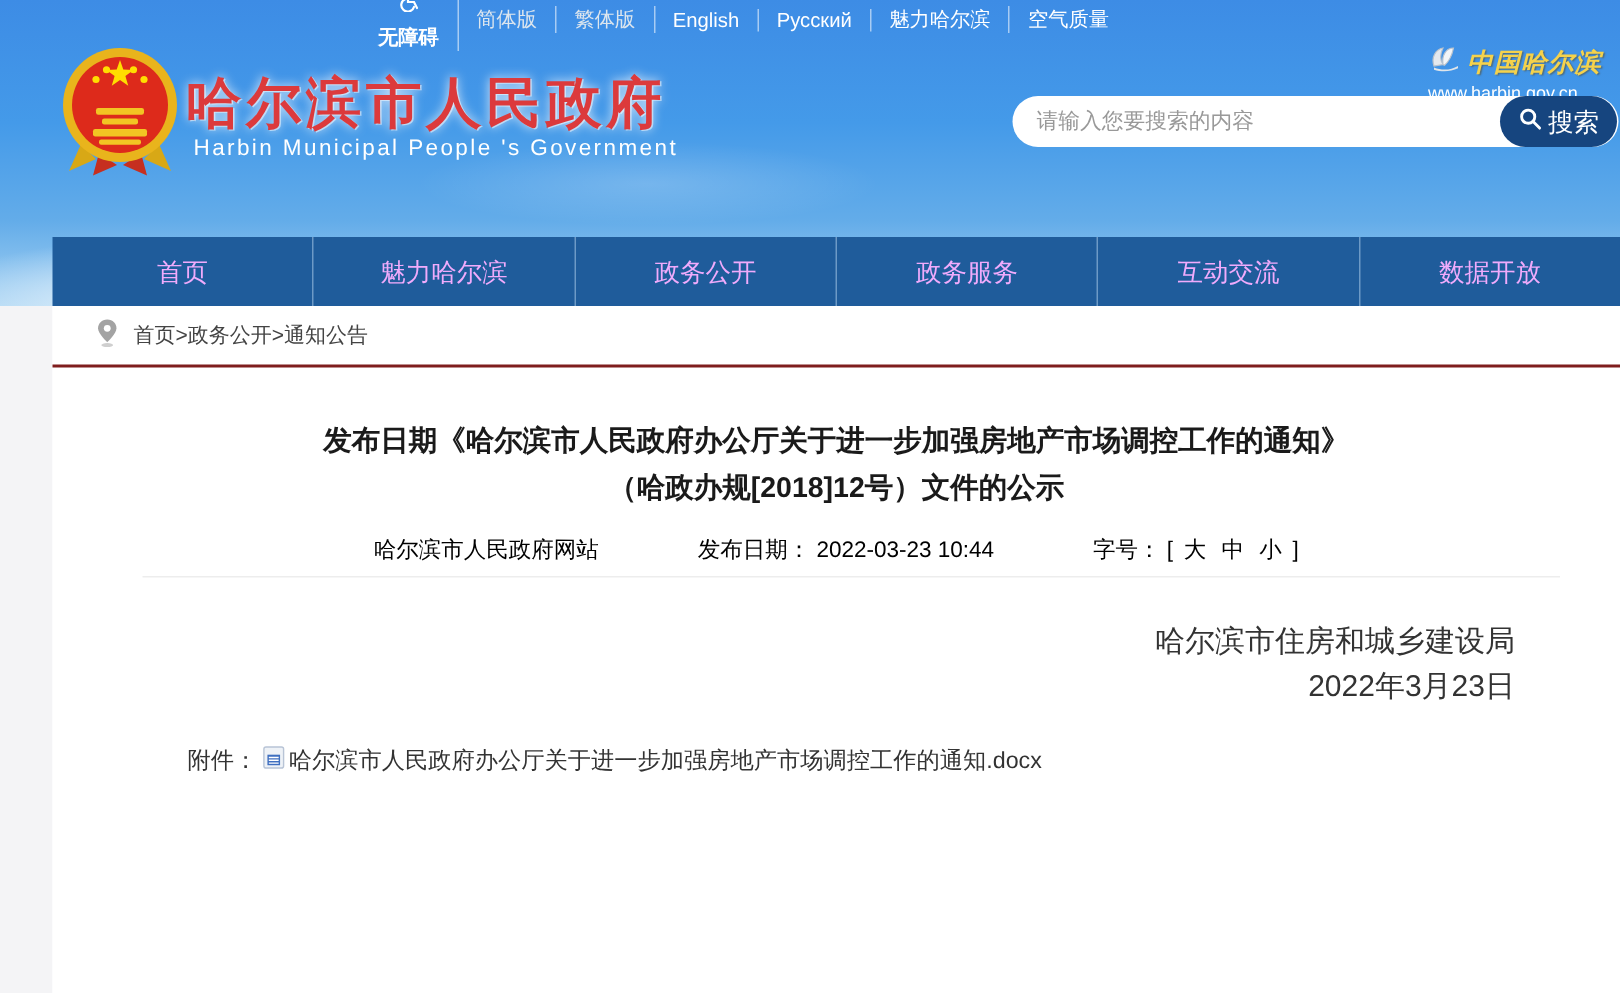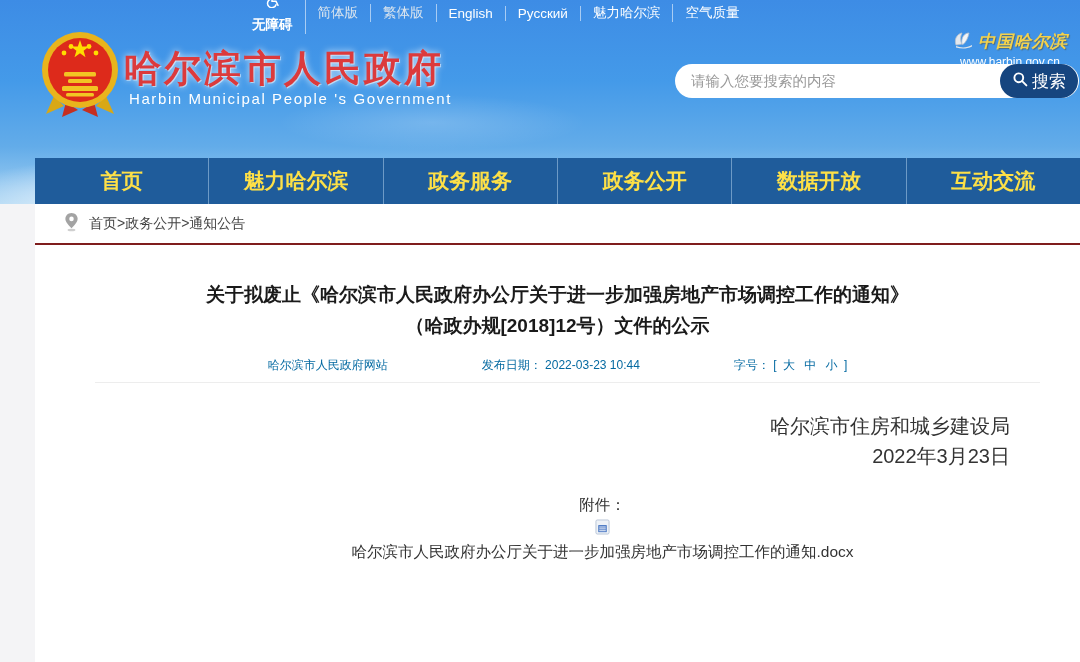--- a/index.html
+++ b/index.html
@@ -23,68 +23,68 @@
   .tb-item.dim { color:#dde6ee; }
   .tb-item.first { font-weight:bold;flex-direction:column; }
 
   .emblem { position:absolute; left:40px; top:30px; }
   .site-title { position:absolute; left:124px; top:44px; font-size:37px; font-weight:bold;
     color:#dc3a3c; letter-spacing:3px;
     text-shadow:0 0 7px rgba(255,255,255,.85), 1px 1px 0 rgba(255,255,255,.5); }
   .site-subtitle { position:absolute; left:129px; top:90px; font-size:15px; color:#fff;
     letter-spacing:1.6px; }
 
-  .portal-logo { position:absolute; right:12px; top:30px; text-align:center; }
+  .portal-logo { position:absolute; right:12px; top:30px; text-align:left; }
   .portal-row { display:flex; align-items:center; justify-content:flex-end; gap:4px; }
   .portal-name { color:#f5d24b; font-size:17px; font-weight:bold; font-style:italic;
     letter-spacing:1px; text-shadow:1px 1px 1px rgba(90,60,0,.45); }
   .portal-url { color:#fff; font-size:12px; margin-top:2px; }
 
   .search-wrap { position:absolute; left:675px; top:64px; width:404px; height:34px; }
   .search-input { width:100%; height:34px; border:none; border-radius:17px;
     padding:0 92px 0 16px; font-size:14.5px; color:#333; outline:none; background:#fff;
     font-family:"Liberation Sans","DejaVu Sans",sans-serif; }
   .search-input::placeholder { color:#999; }
   .search-btn { position:absolute; right:1px; top:0; width:78px; height:34px;
     border:none; border-radius:17px; background:#16457f; color:#fff; font-size:17px;
     display:flex; align-items:center; justify-content:center; gap:4px; cursor:pointer;
     font-family:"Liberation Sans","DejaVu Sans",sans-serif; }
 
   
   .nav { position:absolute; left:35px; top:158px; width:1045px; height:46px;
     background:#1f5c9b; display:flex; }
   .nav-item { flex:1; display:flex; align-items:center; justify-content:center;
-    color:#fde047; font-size:21px; border-right:1px solid rgba(173,205,233,.55); cursor:pointer;font-weight:bold; }
+    color:#f0abfc; font-size:17px; border-right:1px solid rgba(173,205,233,.55); cursor:pointer; }
   .nav-item:last-child { border-right:none; }
 
   
   .left-strip { position:absolute; left:0; top:204px; width:35px; height:458px; background:#f4f4f6; }
   .content { position:absolute; left:35px; top:204px; width:1045px; height:458px; background:#fff; }
 
   .breadcrumb { height:41px; display:flex; align-items:center; gap:9px; padding-left:28px;
     font-size:14px; color:#444; border-bottom:2px solid #7f1d1d; }
 
   .article-title { margin-top:34px; text-align:center; font-size:19px; font-weight:bold;
     color:#1a1a1a; line-height:31px; }
 
-  .meta-row { margin-top:16px; display:flex; justify-content:center; gap:94px;
-    font-size:12px; color:#0369a1; }
+  .meta-row { margin-top:16px; display:flex; justify-content:center; gap:66px;
+    font-size:15px; color:#000000; }
   .meta-seg { white-space:nowrap; }
   .fs-opt { cursor:pointer; padding:0 3px; }
   .meta-divider { margin:8px 40px 0 60px; border-top:1px solid #ededed; }
 
   .body-text { margin:20px 68px 0 40px; font-size:16.5px; color:#333;
     line-height:33px; text-align:justify; }
   .body-text p { text-indent:2em; }
   .body-text p + p { margin-top:10px; }
 
   .signature { margin:28px 70px 0 0; text-align:right; font-size:20px; color:#333; line-height:30px; }
 
   .attachment { margin:24px 0 0 90px; font-size:15.5px; color:#333;
-    display:flex; align-items:center; gap:3px;flex-direction:column; }
+    display:flex; align-items:center; gap:3px; }
   .attachment-name { cursor:pointer; }
 </style>
 </head>
 <body>
 
 <div class="page">
 
   <div class="sky-header">
 
     <div class="topbar">
@@ -153,43 +153,43 @@
           </svg>
         </span>
         <span>搜索</span>
       </button>
     </div>
   </div>
 
   <div class="nav">
     <div class="nav-item">首页</div>
     <div class="nav-item">魅力哈尔滨</div>
+    <div class="nav-item">政务公开</div>
     <div class="nav-item">政务服务</div>
-    <div class="nav-item">政务公开</div>
+    <div class="nav-item">互动交流</div>
     <div class="nav-item">数据开放</div>
-    <div class="nav-item">互动交流</div>
   </div>
 
   <div class="left-strip"></div>
 
   <div class="content">
 
     <div class="breadcrumb">
       <span>
         <svg width="17" height="20" viewBox="0 0 18 21">
           <path d="M9 1 C5 1 2.5 4 2.5 7.2 C2.5 11 9 17 9 17 C9 17 15.5 11 15.5 7.2 C15.5 4 13 1 9 1 Z" fill="#a3a3a3"></path>
           <circle cx="9" cy="7.2" r="2.4" fill="#fff"></circle>
           <ellipse cx="9" cy="19" rx="4.2" ry="1.4" fill="#cfcfcf"></ellipse>
         </svg>
       </span>
       <span>首页&gt;政务公开&gt;通知公告</span>
     </div>
 
     <div class="article-title">
-      <div>关于拟废止《哈尔滨市人民政府办公厅关于进一步加强房地产市场调控工作的通知》</div>
+      <div>发布日期《哈尔滨市人民政府办公厅关于进一步加强房地产市场调控工作的通知》</div>
       <div>（哈政办规[2018]12号）文件的公示</div>
     </div>
 
     <div class="meta-row">
       <span class="meta-seg">哈尔滨市人民政府网站</span>
       <span class="meta-seg">
         <span>发布日期：</span>
         <span>2022-03-23 10:44</span>
       </span>
       <span class="meta-seg">

